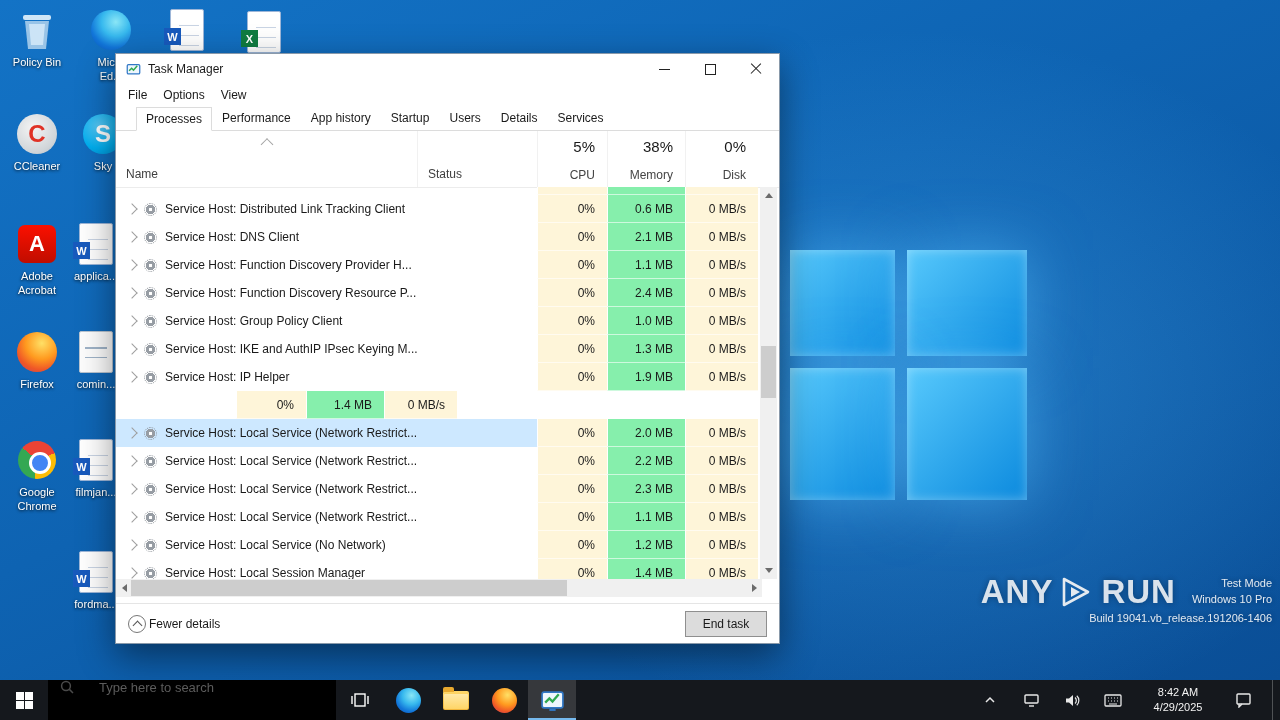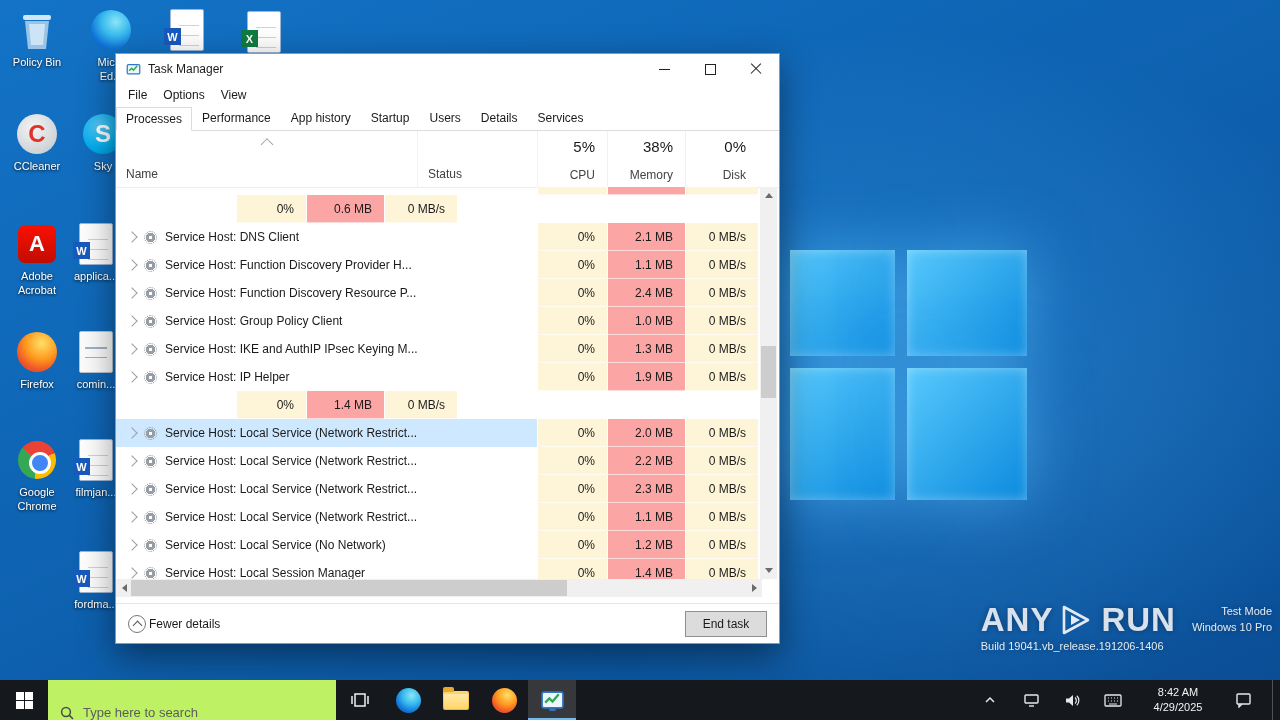--- a/index.html
+++ b/index.html
@@ -40,42 +40,42 @@
   .tm-title{margin-left:7px;font-size:12px;}
   .tm-controls{margin-left:auto;display:flex;height:100%;}
   .tm-btn{width:46px;height:100%;display:flex;align-items:center;justify-content:center;}
   .glyph-min{width:11px;height:1px;background:#222;}
   .glyph-max{width:9px;height:9px;border:1px solid #222;}
   .glyph-close{position:relative;width:14px;height:14px;}
   .glyph-close::before,.glyph-close::after{content:"";position:absolute;left:0;top:6.4px;width:14px;height:1.3px;background:#222;}
   .glyph-close::before{transform:rotate(45deg);} .glyph-close::after{transform:rotate(-45deg);}
   .tm-menubar{height:22px;display:flex;align-items:center;padding-left:4px;}
   .menu-item{padding:2px 8px;}
-  .tm-tabs{height:24px;display:flex;align-items:flex-end;padding-left:0;border-bottom:1px solid #dcdcdc;position:relative;z-index:2;background:#fff;}
+  .tm-tabs{height:24px;display:flex;align-items:flex-end;padding-left:20px;border-bottom:1px solid #dcdcdc;position:relative;z-index:2;background:#fff;}
   .tab{padding:4px 9px 4px;border:1px solid transparent;}
   .tab.active{border:1px solid #dcdcdc;border-bottom-color:#fff;margin-bottom:-1px;background:#fff;}
   .tm-colheader{height:57px;display:flex;border-bottom:1px solid #ececec;box-sizing:border-box;}
   .th{box-sizing:border-box;position:relative;border-left:1px solid #f1f1f1;}
   .th:first-child{border-left:none;}
   .th-name{width:301px;} .th-status{width:120px;}
   .th-num{display:flex;flex-direction:column;align-items:flex-end;justify-content:space-between;padding:7px 12px 5px;}
   .th-cpu{width:70px;} .th-mem{width:78px;} .th-disk{width:73px;}
   .th-pct{font-size:15px;color:#1a1a1a;}
   .th-sub{font-size:12px;color:#444;}
   .th-label{position:absolute;left:10px;bottom:6px;color:#404040;}
   .sort-chevron{position:absolute;top:9px;left:50%;width:8px;height:8px;border-top:1.5px solid #a5a5a5;border-right:1.5px solid #a5a5a5;transform:translateX(-50%) rotate(-45deg);}
   
   .tm-list{position:absolute;top:133px;left:0;width:646px;height:392px;overflow:hidden;}
   .proc-row{height:28px;display:flex;align-items:stretch;}
   .proc-row.partial{height:8px;}
   .pname{width:301px;display:flex;align-items:center;padding-left:10px;box-sizing:border-box;gap:8px;overflow:hidden;white-space:nowrap;}
   .pstatus{width:120px;}
   .pcell{display:flex;align-items:center;justify-content:flex-end;padding-right:12px;box-sizing:border-box;border-left:1px solid #fff;border-bottom:1px solid rgba(255,255,255,.6);}
   .cpu{width:70px;background:#fef5d9;}
-  .mem{width:78px;background:#fca5a5;}
+  .mem{width:78px;background:#86efac;}
   .disk{width:73px;background:#fef5d9;}
   .proc-row.selected .pname,.proc-row.selected .pstatus{background:#cde8ff;}
   .chev{width:7px;height:7px;border-top:1.5px solid #9e9e9e;border-right:1.5px solid #9e9e9e;transform:rotate(45deg);flex:none;margin-left:2px;}
   .gear{width:13px;height:13px;flex:none;border-radius:50%;box-sizing:border-box;border:1.5px dotted #868c93;
     background:radial-gradient(circle,#fff 0 2px,#979da4 2px 4.5px,transparent 4.5px);}
   
   .tm-vscroll{position:absolute;top:133px;right:2px;width:17px;height:392px;background:#f0f0f0;}
   .vs-arrow{position:absolute;left:0;width:17px;height:17px;display:flex;align-items:center;justify-content:center;}
   .vs-up{top:0;} .vs-down{bottom:0;}
   .vs-thumb{position:absolute;left:1px;right:1px;top:159px;height:52px;background:#cdcdcd;}
@@ -88,29 +88,29 @@
   .hs-arrow{position:absolute;top:0;width:16px;height:18px;display:flex;align-items:center;justify-content:center;}
   .hs-left{left:0;} .hs-right{right:0;}
   .hs-thumb{position:absolute;top:1px;bottom:1px;left:15px;width:436px;background:#cdcdcd;}
   
   .tm-footer{position:absolute;left:0;right:0;bottom:0;height:40px;border-top:1px solid #e5e5e5;display:flex;align-items:center;padding:0 12px;box-sizing:border-box;background:#fff;}
   .fewer{display:flex;align-items:center;gap:3px;}
   .fd-circle{width:18px;height:18px;border-radius:50%;border:1px solid #777;display:flex;align-items:center;justify-content:center;box-sizing:border-box;}
   .fd-chev{width:6px;height:6px;border-top:1.5px solid #555;border-right:1.5px solid #555;transform:rotate(-45deg);margin-top:3px;}
   .end-task-btn{margin-left:auto;width:80px;height:24px;background:#dcdcdc;border:1px solid #8f8f8f;display:flex;align-items:center;justify-content:center;font-size:12px;}
   
-  .watermark{position:absolute;right:8px;bottom:28px;display:flex;flex-direction:column;align-items:flex-start;color:#eef2f6;text-shadow:0 0 6px rgba(0,20,40,.45);}
+  .watermark{position:absolute;right:8px;bottom:56px;display:flex;flex-direction:column;align-items:flex-end;color:#eef2f6;text-shadow:0 0 6px rgba(0,20,40,.45);}
   .wm-row{display:flex;align-items:center;gap:7px;}
   .wm-big{font-size:33px;font-weight:bold;letter-spacing:1px;color:#e4eaf0;opacity:.95;}
   .wm-mini{margin-left:9px;text-align:right;font-size:11px;line-height:1.45;opacity:.95;}
   .wm-build{font-size:11px;margin-top:1px;opacity:.95;}
   
   .taskbar{position:absolute;left:0;right:0;bottom:0;height:40px;background:#15181d;display:flex;align-items:stretch;}
   .tb-start{width:48px;display:flex;align-items:center;justify-content:center;}
-  .tb-search{width:288px;background:#bef264;display:flex;align-items:flex-end;gap:9px;padding-left:12px;box-sizing:border-box;}
+  .tb-search{width:288px;background:#000000;display:flex;align-items:flex-start;gap:25px;padding-left:12px;box-sizing:border-box;}
   .tb-search-text{font-size:13px;color:#5c5c5c;}
   .tb-btn{width:48px;display:flex;align-items:center;justify-content:center;position:relative;}
   .tb-btn.active{background:rgba(255,255,255,.14);box-shadow:inset 0 -2px 0 #76b9ed;}
   .ic-edge-sm{width:25px;height:25px;border-radius:50%;background:radial-gradient(circle at 62% 30%,#8ae6f6,#37b9ee 38%,#1276d9 68%,#0a50b4 100%);}
   .ic-ffx-sm{width:25px;height:25px;border-radius:50%;background:radial-gradient(circle at 62% 28%,#ffe066,#ff9a1f 42%,#ef5627 70%,#bb3f6b 100%);}
   .ic-folder{width:26px;height:19px;position:relative;background:linear-gradient(#ffd869,#f2b53a);border-radius:2px;}
   .ic-folder::before{content:"";position:absolute;top:-4px;left:0;width:11px;height:5px;background:#e8a92f;border-radius:2px 2px 0 0;}
   .ic-folder::after{content:"";position:absolute;left:1px;right:1px;top:3px;bottom:1px;background:linear-gradient(#ffe9a8,#ffd567);border-radius:1px;}
   .tb-tray{margin-left:auto;display:flex;align-items:center;gap:17px;padding-right:2px;}
   .tray-ic{width:24px;height:40px;display:flex;align-items:center;justify-content:center;}
@@ -310,20 +310,25 @@
   <div class="tm-list">
     <div class="proc-row partial">
       <span class="pname"></span>
         <span class="pstatus"></span>
         <span class="pcell cpu"></span>
         <span class="pcell mem"></span>
         <span class="pcell disk"></span>
     </div>
 
       <div class="proc-row">
+        <span class="pname">
+          <span class="chev"></span>
+          <span class="gear"></span>
+          <span>Service Host: Distributed Link Tracking Client</span>
+        </span>
         <span class="pstatus"></span>
         <span class="pcell cpu">0%</span>
         <span class="pcell mem">0.6 MB</span>
         <span class="pcell disk">0 MB/s</span>
       </div>
 
       <div class="proc-row">
         <span class="pname">
           <span class="chev"></span>
           <span class="gear"></span>

